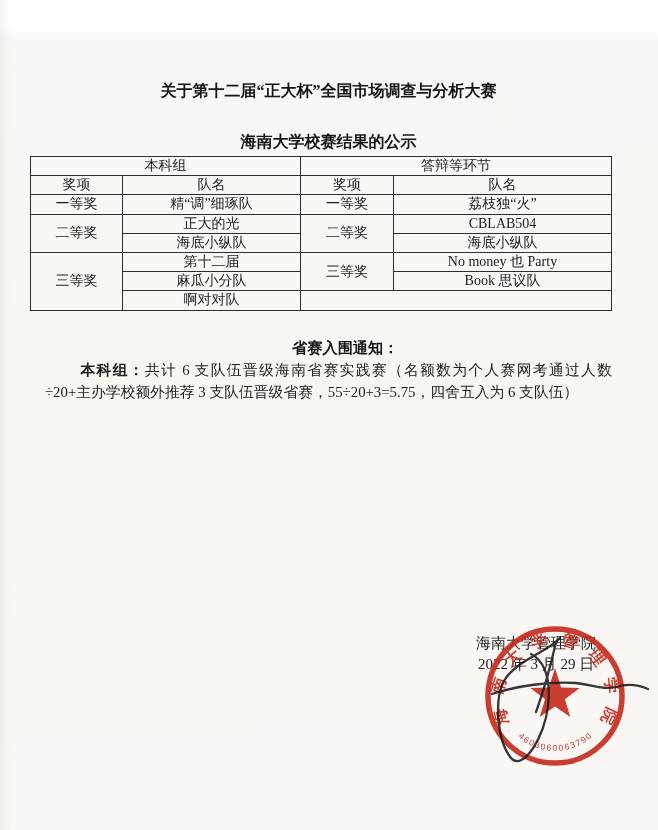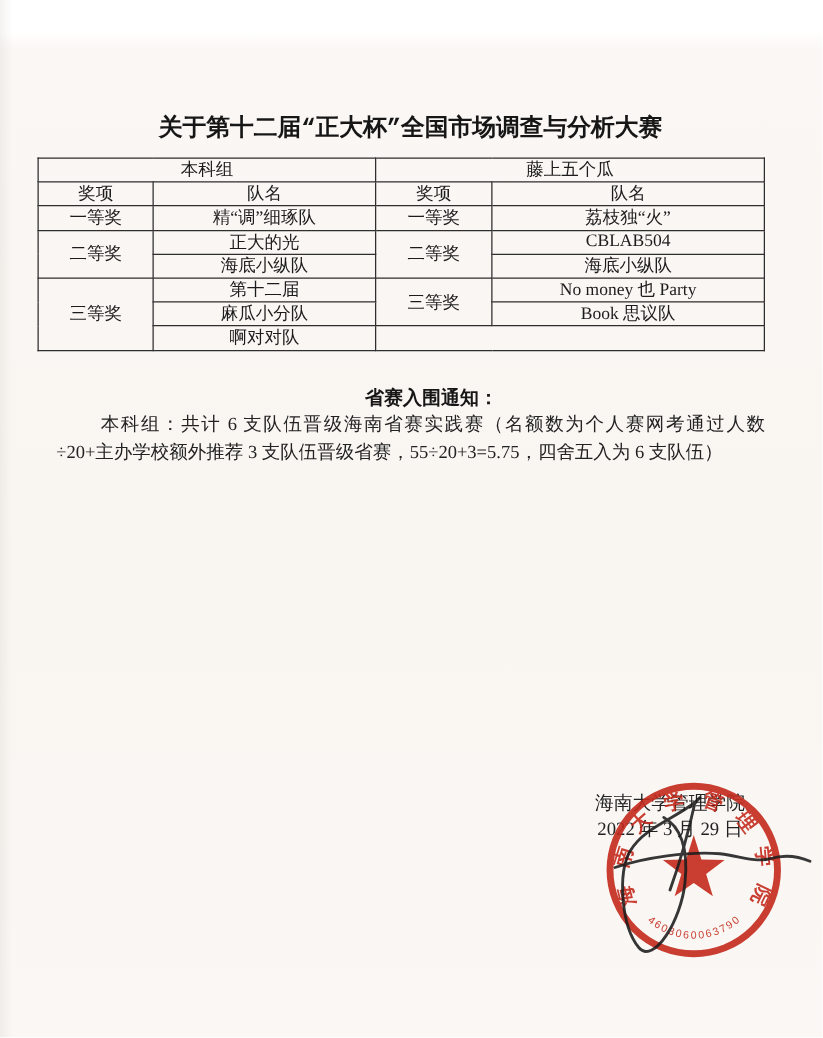--- a/index.html
+++ b/index.html
@@ -9,22 +9,22 @@
     position:relative; width:658px; height:830px;
     background:
       linear-gradient(90deg, rgba(210,205,200,.25) 0px, rgba(255,255,255,0) 10px),
       linear-gradient(180deg, #ffffff 0px, #ffffff 26px, #faf7f4 40px, #f9f6f2 55%, #faf7f4 100%);
     font-family:"Liberation Serif","DejaVu Serif",serif;
     color:#1e1e1e;
   }
 
   .content { padding:80px 46px 0 45px; }
 
-  .doc-title { text-align:center; font-family:Liberation Mono, monospace;
-    font-weight:bold; font-size:19px; line-height:22px; color:#161616; margin:12px; }
+  .doc-title { text-align:center; font-family:Liberation Serif, serif;
+    font-weight:bold; font-size:16px; line-height:22px; color:#161616; margin:0; }
   .doc-title.second { margin-top:29px; }
 
   .para { font-size:14.8px; line-height:22px; margin:0; text-align:justify; color:#222; }
   .intro { margin-top:25px; text-indent:2.4em; }
 
   table.results {
     border-collapse:collapse; table-layout:fixed;
     width:581px; margin:3px 0 0 -15px;
     font-size:14px; color:#1c1c1c; text-align:center;
   }
@@ -32,48 +32,49 @@
     border:1.3px solid #2e2e2e; font-weight:normal;
     height:18.2px; padding:0 3px; overflow:hidden; white-space:nowrap;
   }
   .c1{width:92px;} .c2{width:178px;} .c3{width:93px;} .c4{width:218px;}
 
   .notice-heading { font-family:"Liberation Sans","DejaVu Sans",sans-serif; font-weight:bold;
     font-size:15.2px; margin:27px 0 0 0; text-indent:2.2em; color:#161616;text-align:center; }
   .p-rule   { margin-top:7px;  text-indent:2.4em; }
   .p-under  { margin-top:0;    text-indent:2.4em; }
   .p-grad   { margin-top:22px; text-indent:2.4em; }
-  .lead { font-weight:normal; }
+  .lead { font-weight:bold; }
 
   .sign-block { position:absolute; right:62px; top:633px; text-align:center;
     font-size:15px; line-height:21px; color:#222; }
 
   .seal-wrap { position:absolute; left:480px; top:621px; width:150px; height:150px; }
   .sig-wrap  { position:absolute; left:440px; top:600px; width:218px; height:200px; }
 </style>
 </head>
 <body>
 
 <div class="paper">
   <div class="content">
 
     <p class="doc-title">关于第十二届“正大杯”全国市场调查与分析大赛</p>
+    <p class="doc-title second">海南大学校赛结果的公示</p>
 
 
     <table class="results">
       <colgroup>
           <col class="c1">
           <col class="c2">
           <col class="c3">
           <col class="c4">
         </colgroup>
       <tbody>
         <tr>
           <th colspan="2">本科组</th>
-          <th colspan="2">藤上五个瓜</th>
+          <th colspan="2">答辩等环节</th>
         </tr>
         <tr>
           <td>奖项</td>
           <td>队名</td>
           <td>奖项</td>
           <td>队名</td>
         </tr>
         <tr>
           <td>一等奖</td>
           <td>精“调”细琢队</td>

